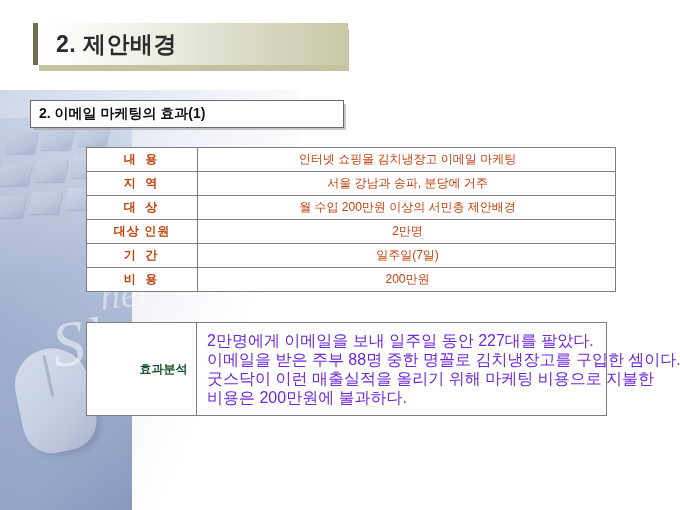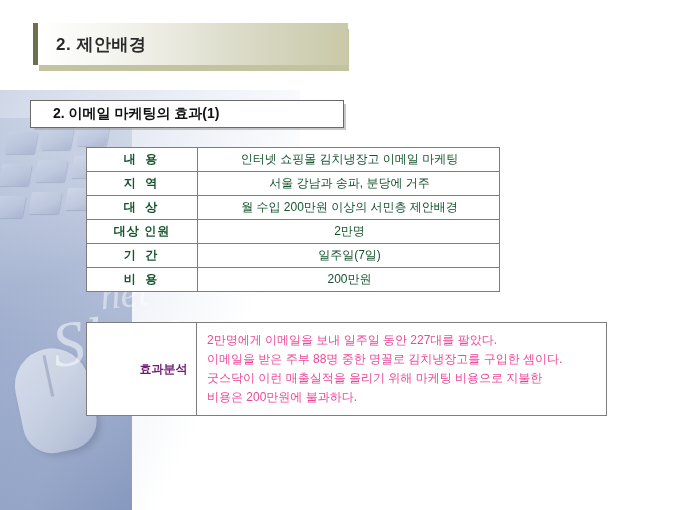--- a/index.html
+++ b/index.html
@@ -112,21 +112,21 @@
     left: 33px;
     top: 23px;
     width: 310px;
     height: 42px;
     background: linear-gradient(to right, #ffffff 0%, #f2f2ec 30%, #d8d8c4 70%, #c9c9a8 100%);
     border-left: 5px solid #6f6f4e;
     display: flex;
     align-items: center;
   }
   .title-text {
-    font-size: 17px;
+    font-size: 23px;
     font-weight: bold;
     color: #2b2b2b;
     padding-left: 18px;
     letter-spacing: 0.5px;
   }
 
   
   .section-box {
     position: absolute;
     left: 30px;
@@ -145,33 +145,32 @@
     width: 312px;
     height: 26px;
     background: #9a9a9a;
     opacity: 0.55;
   }
   .section-text {
     font-size: 14px;
     font-weight: bold;
     color: #111111;
     padding-left: 8px;
-    margin-left: 14px;
   }
 
   
   table.spec {
     position: absolute;
     left: 86px;
     top: 147px;
-    width: 414px;
+    width: 530px;
     border-collapse: collapse;
     background: #ffffff;
     font-size: 12px;
-    color: #14532d;
+    color: #c2410c;
   }
   table.spec td {
     border: 1px solid #7d7d7d;
     height: 21px;
     padding: 1px 6px;
     vertical-align: middle;
   }
   table.spec td.label {
     width: 98px;
     text-align: center;
@@ -201,33 +200,33 @@
   }
   .analysis .a-label {
     width: 110px;
     min-width: 110px;
     border-right: 1px solid #7d7d7d;
     display: flex;
     align-items: center;
     justify-content: center;
     font-size: 12px;
     font-weight: bold;
-    color: #701a75;
+    color: #14532d;
     box-sizing: border-box;
     padding-left: 44px;
   }
   .analysis .a-body {
     flex: 1;
     padding: 8px 10px 8px 10px;
     box-sizing: border-box;
   }
   .analysis .a-line {
-    font-size: 12px;
+    font-size: 16px;
     line-height: 19px;
-    color: #ec4899;
+    color: #6d28d9;
     white-space: nowrap;
   }
 </style>
 </head>
 <body>
 
 <div class="slide">
 
   <div class="bg-photo">
     <div class="key" style="left:6px;  top:14px;  width:30px; height:22px;"></div>

